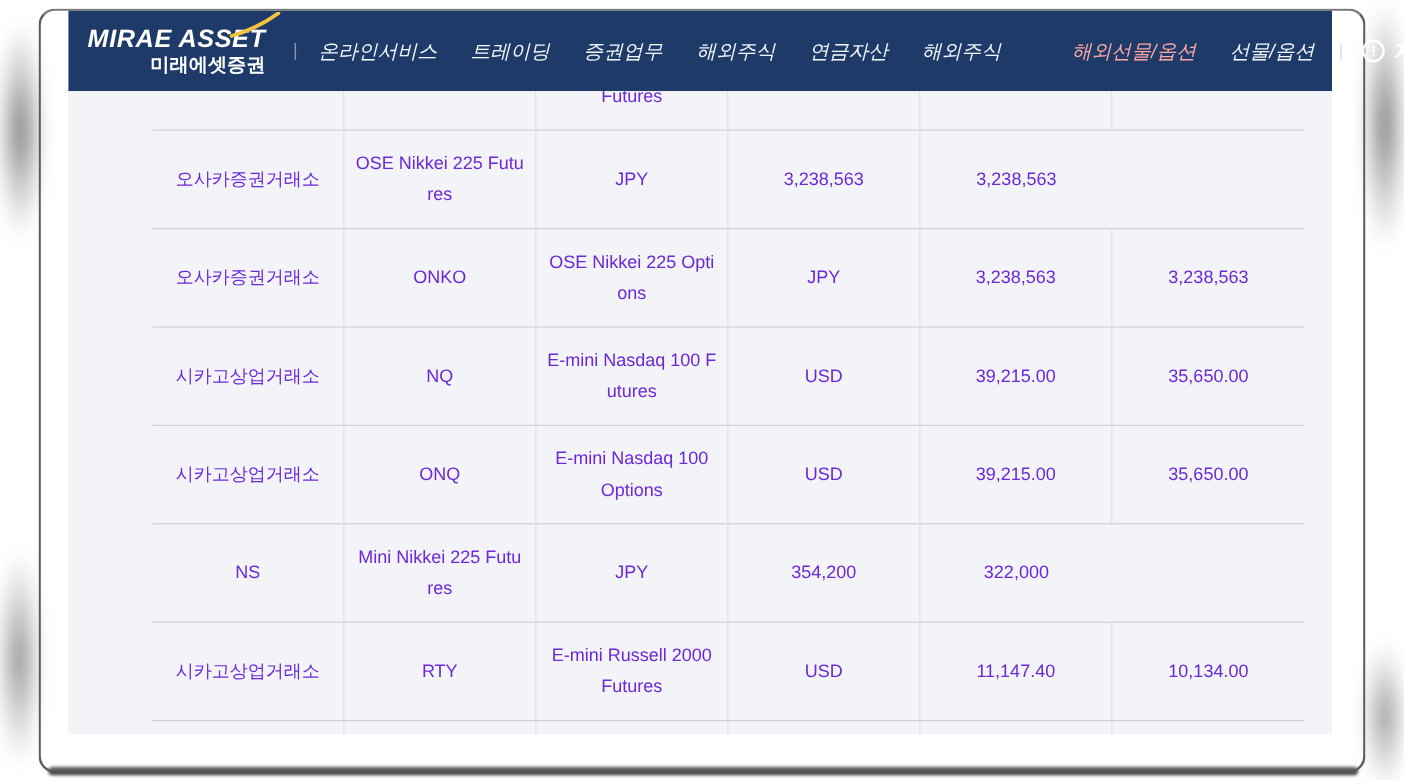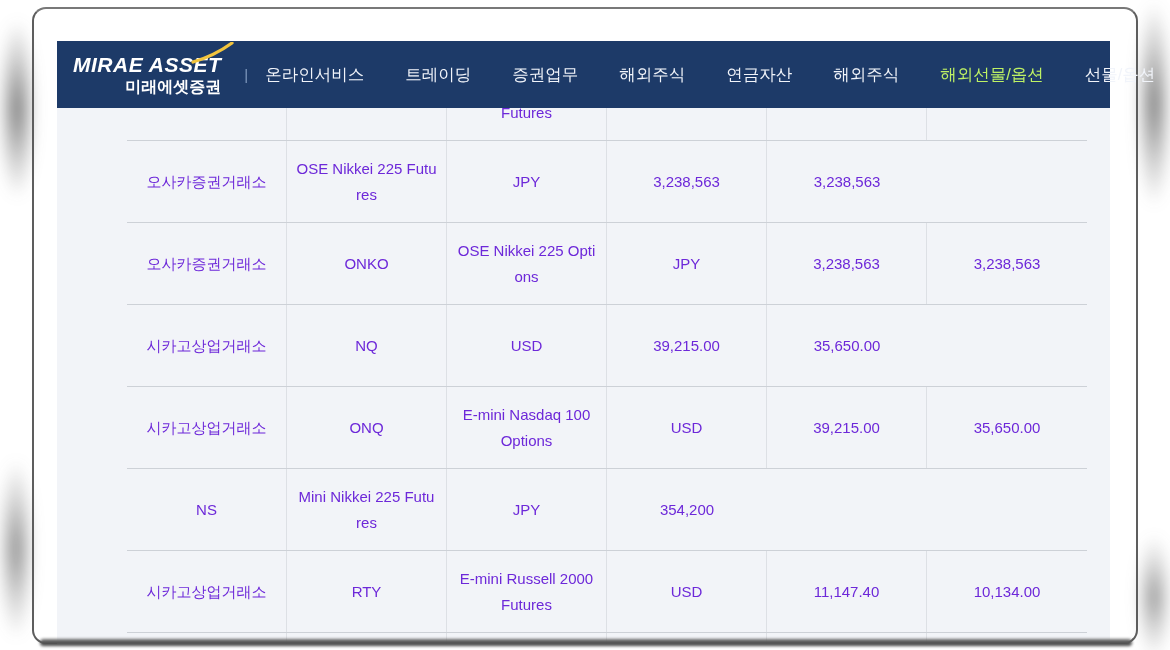--- a/index.html
+++ b/index.html
@@ -22,33 +22,33 @@
     position:absolute; left:32px; top:7px; width:1106px; height:637px;
     border:2px solid #5d5d5d; border-top-color:#787878; border-radius:14px;
     z-index:2; pointer-events:none;
   }
   .frame-bottom-bar {
     position:absolute; left:40px; top:639px; width:1092px; height:7px;
     background:linear-gradient(180deg,#6f6f6f,#3e3e3e); border-radius:4px;
     filter:blur(1.5px); z-index:3; pointer-events:none;
   }
   
-  .page { position:absolute; left:57px; top:41px; width:1053px; z-index:2; }
+  .page { position:absolute; left:57px; top:9px; width:1053px; z-index:2; }
   .nav {
     height:67px; background:#1d3a68; display:flex; align-items:center;
     padding:0 22px 0 10px; color:#fff;
   }
   .logo { position:relative; display:flex; flex-direction:column; line-height:1; padding:0 6px; cursor:pointer; }
   .logo-title { font-size:21px; font-weight:bold; font-style:italic; letter-spacing:.5px; white-space:nowrap; }
   .logo-sub   { font-size:16px; font-weight:bold; align-self:flex-end; margin-top:4px; white-space:nowrap; }
   .logo-swoosh { position:absolute; top:-12px; right:-8px; }
   .nav-sep { color:#7e97bd; margin:0 17px; font-size:15px; }
-  .nav-menu { display:flex; gap:41px; font-size:16.5px; white-space:nowrap; }
+  .nav-menu { display:flex; gap:28px; font-size:16.5px; white-space:nowrap;font-style:italic; }
   .nav-item { color:#f1f4fa; cursor:pointer; }
-  .nav-item.active { color:#bef264; }
+  .nav-item.active { color:#fca5a5;margin-left:31px; }
   .nav-right { margin-left:auto; display:flex; align-items:center; }
   .nav-sep2 { color:#d9e0ec; margin:0 16px 0 20px; font-size:15px; }
   .faq { display:flex; align-items:center; gap:8px; font-weight:bold; font-size:17px; white-space:nowrap; cursor:pointer; }
   .faq-icon {
     width:19px; height:19px; border:2px solid #fff; border-radius:50%;
     display:flex; align-items:center; justify-content:center;
     font-size:13px; font-weight:bold; line-height:1;
   }
   .content { background:#f2f4f8; height:536px; position:relative; overflow:hidden; }
   .mtable { position:absolute; left:70px; top:-23px; width:960px; }
@@ -128,39 +128,42 @@
     <div class="tcell">ONKO</div>
     <div class="tcell">OSE Nikkei 225 Opti
 ons</div>
     <div class="tcell">JPY</div>
     <div class="tcell">3,238,563</div>
     <div class="tcell">3,238,563</div>
   </div>
           <div class="trow">
     <div class="tcell">시카고상업거래소</div>
     <div class="tcell">NQ</div>
+    <div class="tcell">E-mini Nasdaq 100 F
+utures</div>
     <div class="tcell">USD</div>
     <div class="tcell">39,215.00</div>
     <div class="tcell">35,650.00</div>
   </div>
           <div class="trow">
     <div class="tcell">시카고상업거래소</div>
     <div class="tcell">ONQ</div>
     <div class="tcell">E-mini Nasdaq 100
 Options</div>
     <div class="tcell">USD</div>
     <div class="tcell">39,215.00</div>
     <div class="tcell">35,650.00</div>
   </div>
           <div class="trow">
     <div class="tcell">NS</div>
     <div class="tcell">Mini Nikkei 225 Futu
 res</div>
     <div class="tcell">JPY</div>
     <div class="tcell">354,200</div>
+    <div class="tcell">322,000</div>
   </div>
           <div class="trow">
     <div class="tcell">시카고상업거래소</div>
     <div class="tcell">RTY</div>
     <div class="tcell">E-mini Russell 2000
 Futures</div>
     <div class="tcell">USD</div>
     <div class="tcell">11,147.40</div>
     <div class="tcell">10,134.00</div>
   </div>

